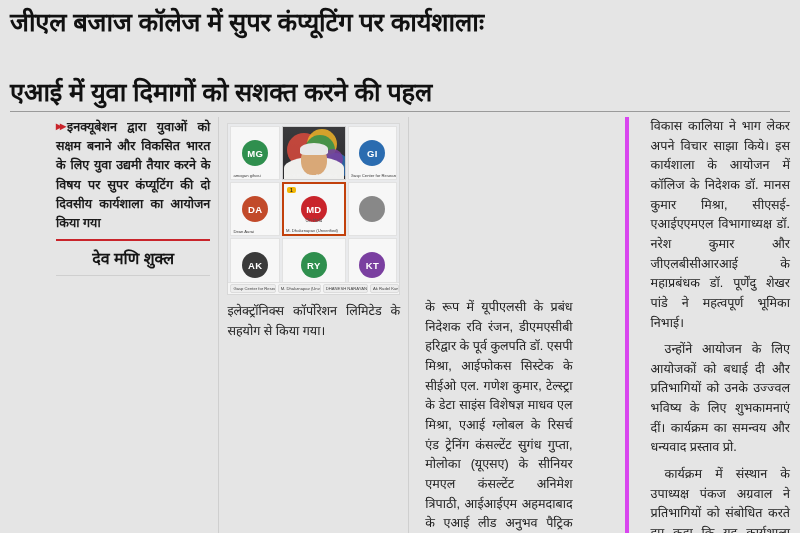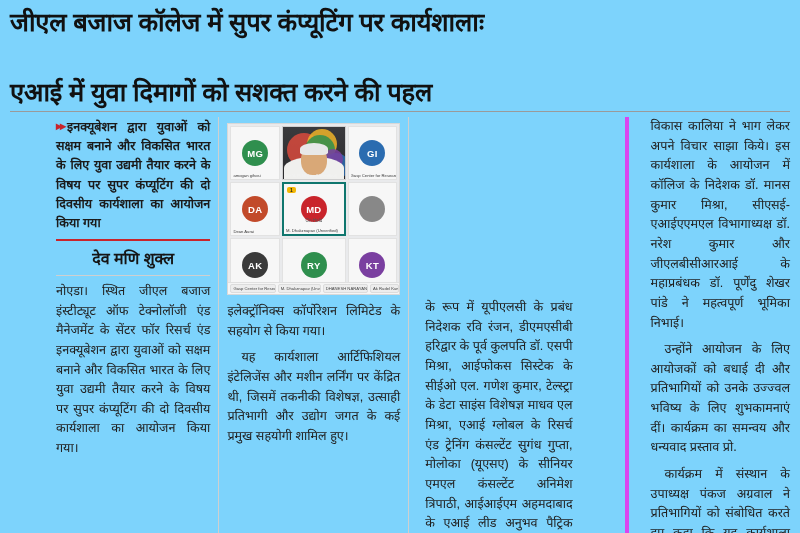--- a/index.html
+++ b/index.html
@@ -13,21 +13,21 @@
     overflow: hidden;
     font-family: "Liberation Serif", serif;
     color: #1a1a1a;
   }
   .page {
     position: relative;
     width: 800px;
     height: 533px;
     box-sizing: border-box;
     padding: 8px 10px 4px 10px;
-    background: #7dd3fc;
+    background: #e5e5e5;
   }
 
   
   .headline {
     border-bottom: 1px solid #9a9a9a;
     padding-bottom: 4px;
     margin-bottom: 5px;
   }
   .headline-line {
     font-family: "Liberation Sans", sans-serif;
@@ -208,21 +208,21 @@
   .tile.speaker .sp-label {
     position: absolute;
     left: 3px;
     bottom: 1px;
     font-family: "Liberation Sans", sans-serif;
     font-size: 4.2px;
     color: #f2f2f2;
     white-space: nowrap;
   }
   .tile.active {
-    border: 2px solid #0f766e;
+    border: 2px solid #c2410c;
   }
   .tile .badge-num {
     position: absolute;
     left: 3px;
     top: 3px;
     background: #f2b705;
     color: #1b1b1b;
     font-family: "Liberation Sans", sans-serif;
     font-size: 5px;
     font-weight: bold;
@@ -275,21 +275,20 @@
   </div>
 
   <div class="grid">
 
     <div class="col col-1">
       <div class="standfirst">
         <span class="redmark">▸▸</span><span>इनक्यूबेशन द्वारा युवाओं को सक्षम बनाने और विकसित भारत के लिए युवा उद्यमी तैयार करने के विषय पर सुपर कंप्यूटिंग की दो दिवसीय कार्यशाला का आयोजन किया गया</span>
       </div>
       <div class="byline">देव मणि शुक्ल</div>
       <div class="body-text">
-        <p>नोएडा। स्थित जीएल बजाज इंस्टीट्यूट ऑफ टेक्नोलॉजी एंड मैनेजमेंट के सेंटर फॉर रिसर्च एंड इनक्यूबेशन द्वारा युवाओं को सक्षम बनाने और विकसित भारत के लिए युवा उद्यमी तैयार करने के विषय पर सुपर कंप्यूटिंग की दो दिवसीय कार्यशाला का आयोजन किया गया।</p>
       </div>
     </div>
 
     <div class="col col-2">
 
       <div class="photo">
         <div class="vc-grid">
 
           <div class="tile">
             <div class="avatar" style="background:#2f8f4e">MG</div>
@@ -348,21 +347,20 @@
         <div class="strip">
           <div class="chip">Gasp Center for Research and In...</div>
           <div class="chip">M. Dhakznapav (Unverified)</div>
           <div class="chip">DHANESH NARAYANAN Exter...</div>
           <div class="chip">Ak Rudel Kuma...</div>
         </div>
       </div>
 
       <div class="body-text">
         <p>इलेक्ट्रॉनिक्स कॉर्पोरेशन लिमिटेड के सहयोग से किया गया।</p>
-        <p class="indent">यह कार्यशाला आर्टिफिशियल इंटेलिजेंस और मशीन लर्निंग पर केंद्रित थी, जिसमें तकनीकी विशेषज्ञ, उत्साही प्रतिभागी और उद्योग जगत के कई प्रमुख सहयोगी शामिल हुए।</p>
       </div>
     </div>
 
     <div class="col col-3">
       <div style="height:181px"></div>
       <div class="body-text">
         <p>के रूप में यूपीएलसी के प्रबंध निदेशक रवि रंजन, डीएमएसीबी हरिद्वार के पूर्व कुलपति डॉ. एसपी मिश्रा, आईफोकस सिस्टेक के सीईओ एल. गणेश कुमार, टेल्स्ट्रा के डेटा साइंस विशेषज्ञ माधव एल मिश्रा, एआई ग्लोबल के रिसर्च एंड ट्रेनिंग कंसल्टेंट सुगंध गुप्ता, मोलोका (यूएसए) के सीनियर एमएल कंसल्टेंट अनिमेश त्रिपाठी, आईआईएम अहमदाबाद के एआई लीड अनुभव पैट्रिक और एडब्ल्यूएस</p>
       </div>
     </div>
 

